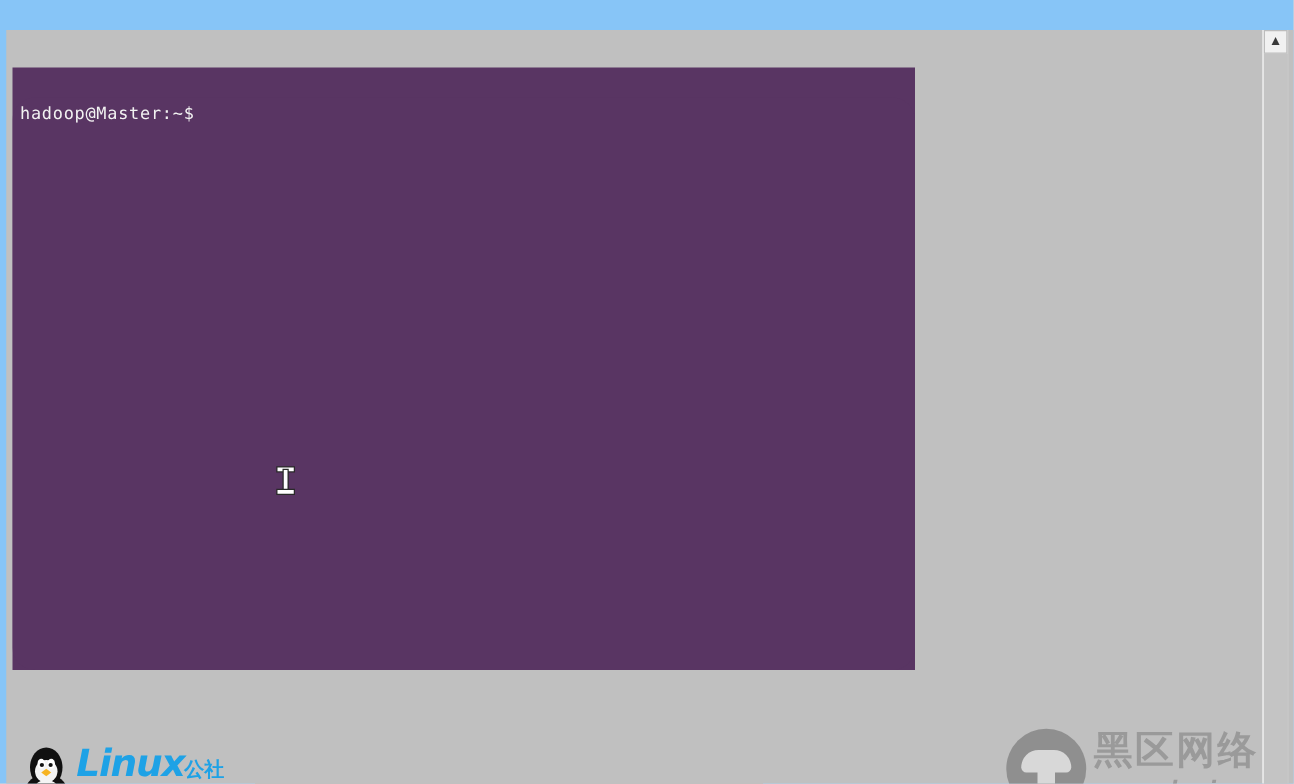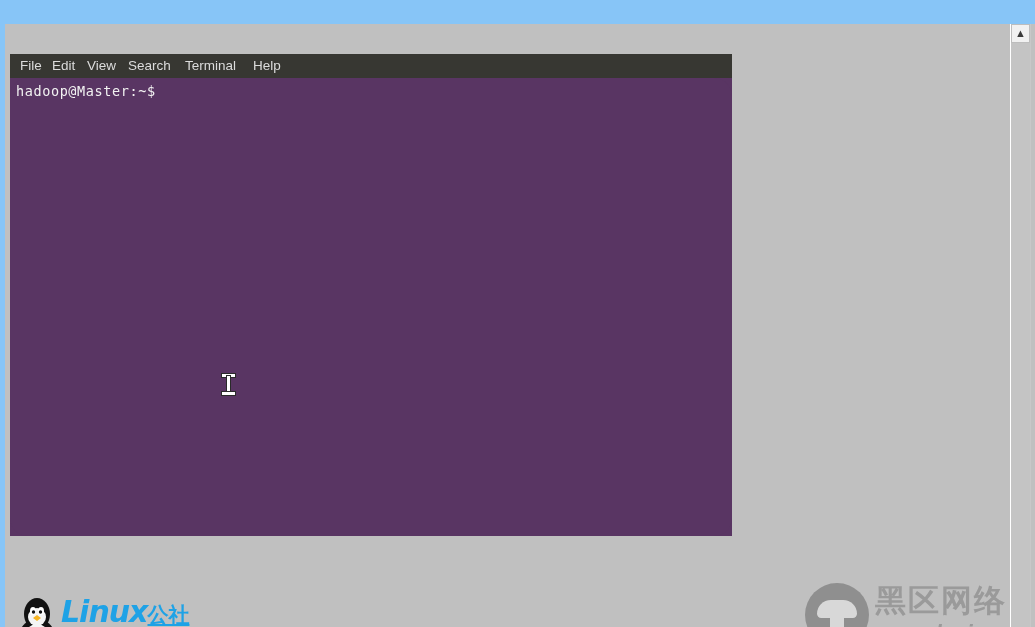--- a/index.html
+++ b/index.html
@@ -216,24 +216,23 @@
   #wm-left-main {
     font-family: "DejaVu Sans", sans-serif;
     font-size: 30px;
     font-weight: bold;
     font-style: italic;
     color: #1ea2e6;
     line-height: 32px;
     letter-spacing: -1px;
   }
   #wm-left-main .cn {
-    font-size: 21px;
+    font-size: 16px;
     font-style: normal;
     letter-spacing: 0;
-    text-decoration: underline;
   }
 
   
   #wm-right {
     position: absolute;
     left: 800px; top: 556px;
     width: 215px; height: 70px;
   }
   #mushroom-badge {
     position: absolute;
@@ -283,28 +282,20 @@
 
 <div id="screen">
 
   <div id="window-frame">
 
 
     <div id="desktop">
 
       <div id="terminal">
 
-        <div id="menubar">
-          <div class="menu-item" style="left:10px">File</div>
-          <div class="menu-item" style="left:42px">Edit</div>
-          <div class="menu-item" style="left:77px">View</div>
-          <div class="menu-item" style="left:118px">Search</div>
-          <div class="menu-item" style="left:175px">Terminal</div>
-          <div class="menu-item" style="left:243px">Help</div>
-        </div>
 
         <div id="term-body">
           <div id="prompt">hadoop@Master:~$</div>
         </div>
 
       </div>
 
       <div id="mouse-cursor">
         <div class="cap-t"></div>
         <div class="bar"></div>

